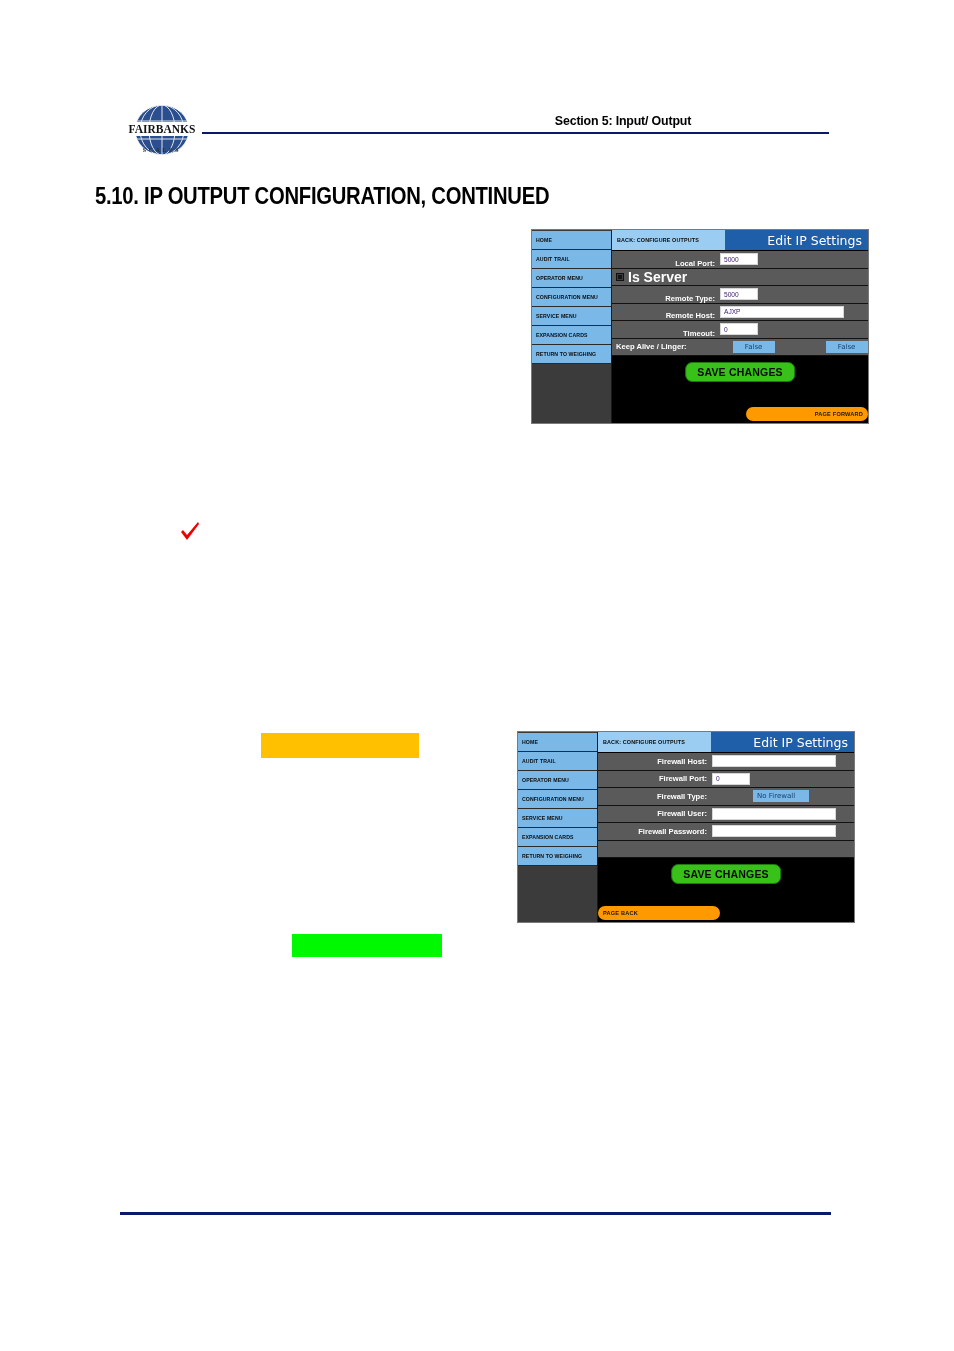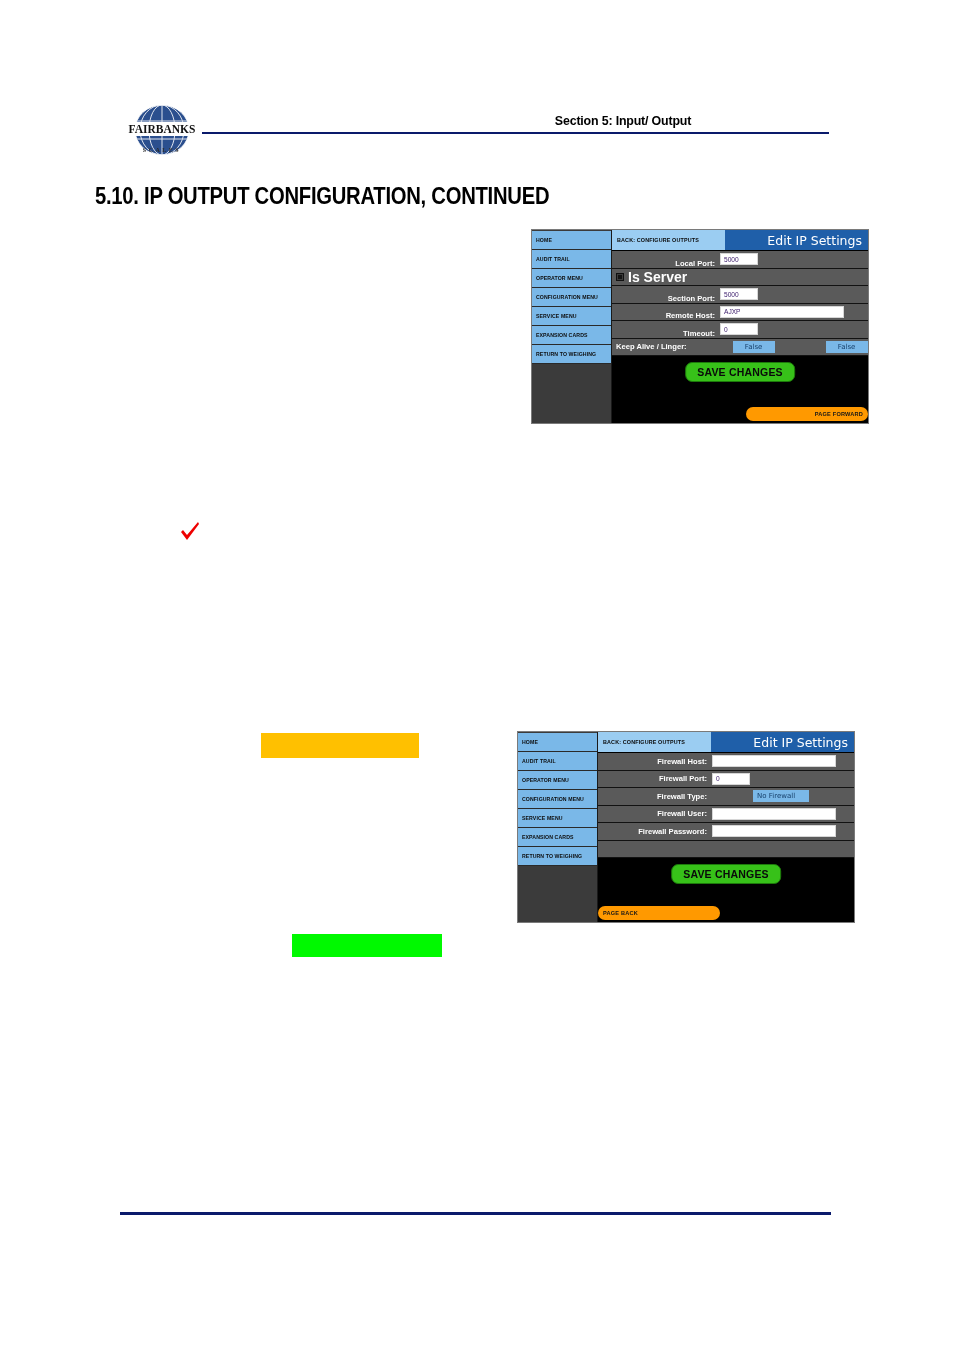--- a/index.html
+++ b/index.html
@@ -382,21 +382,21 @@
       <div class="ui-label w-ip">Local Port:</div>
       <div class="ui-input small">5000</div>
     </div>
 
     <div class="ui-checkbox-row">
       <div class="ui-checkbox"></div>
       <div class="ui-checkbox-label">Is Server</div>
     </div>
 
     <div class="ui-row">
-      <div class="ui-label w-ip">Section Port:</div>
+      <div class="ui-label w-ip">Remote Type:</div>
       <div class="ui-input small">5000</div>
     </div>
 
     <div class="ui-row">
       <div class="ui-label w-ip">Remote Host:</div>
       <div class="ui-input wide">AJXP</div>
     </div>
 
     <div class="ui-row">
       <div class="ui-label w-ip">Timeout:</div>

